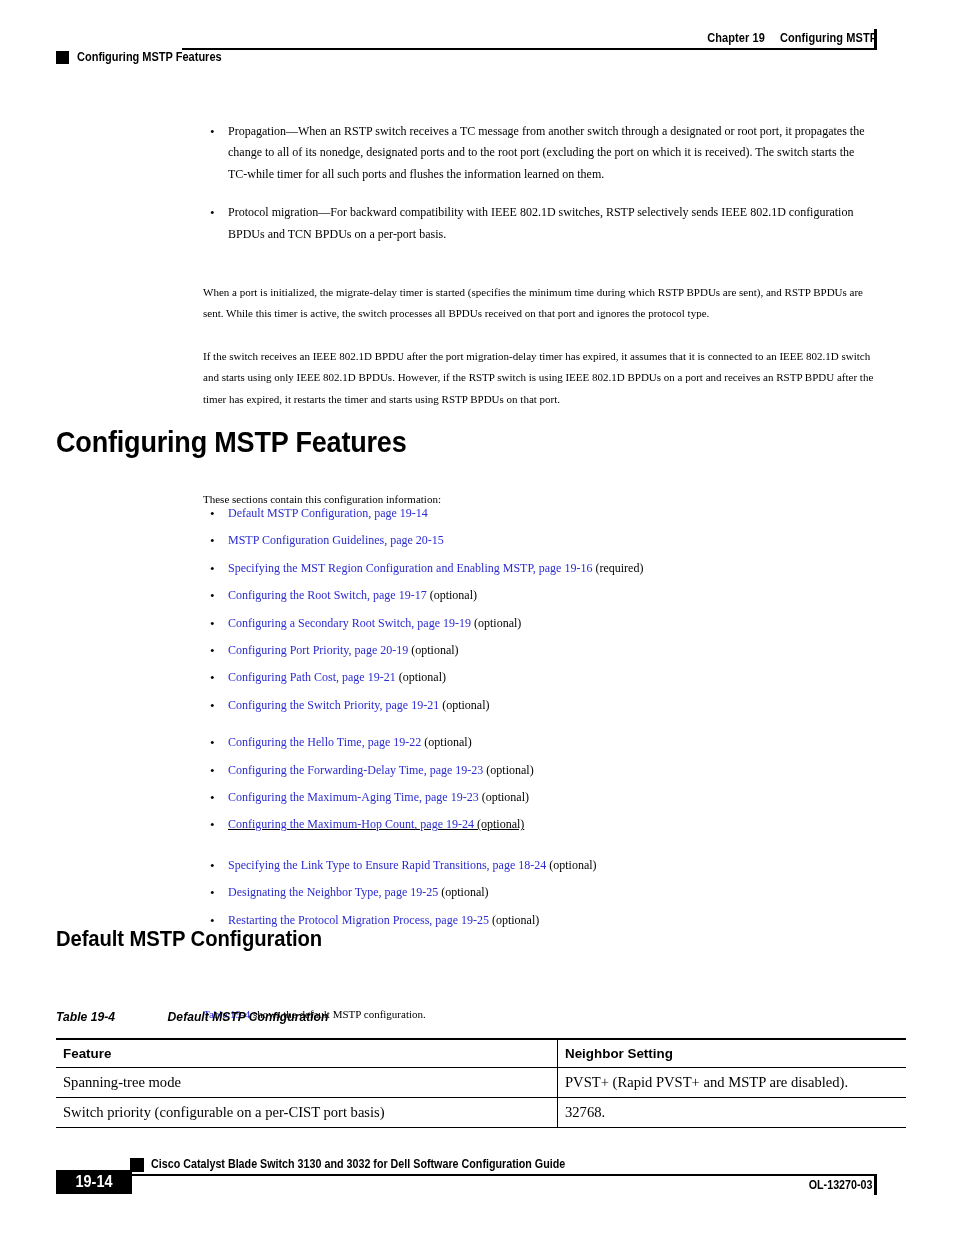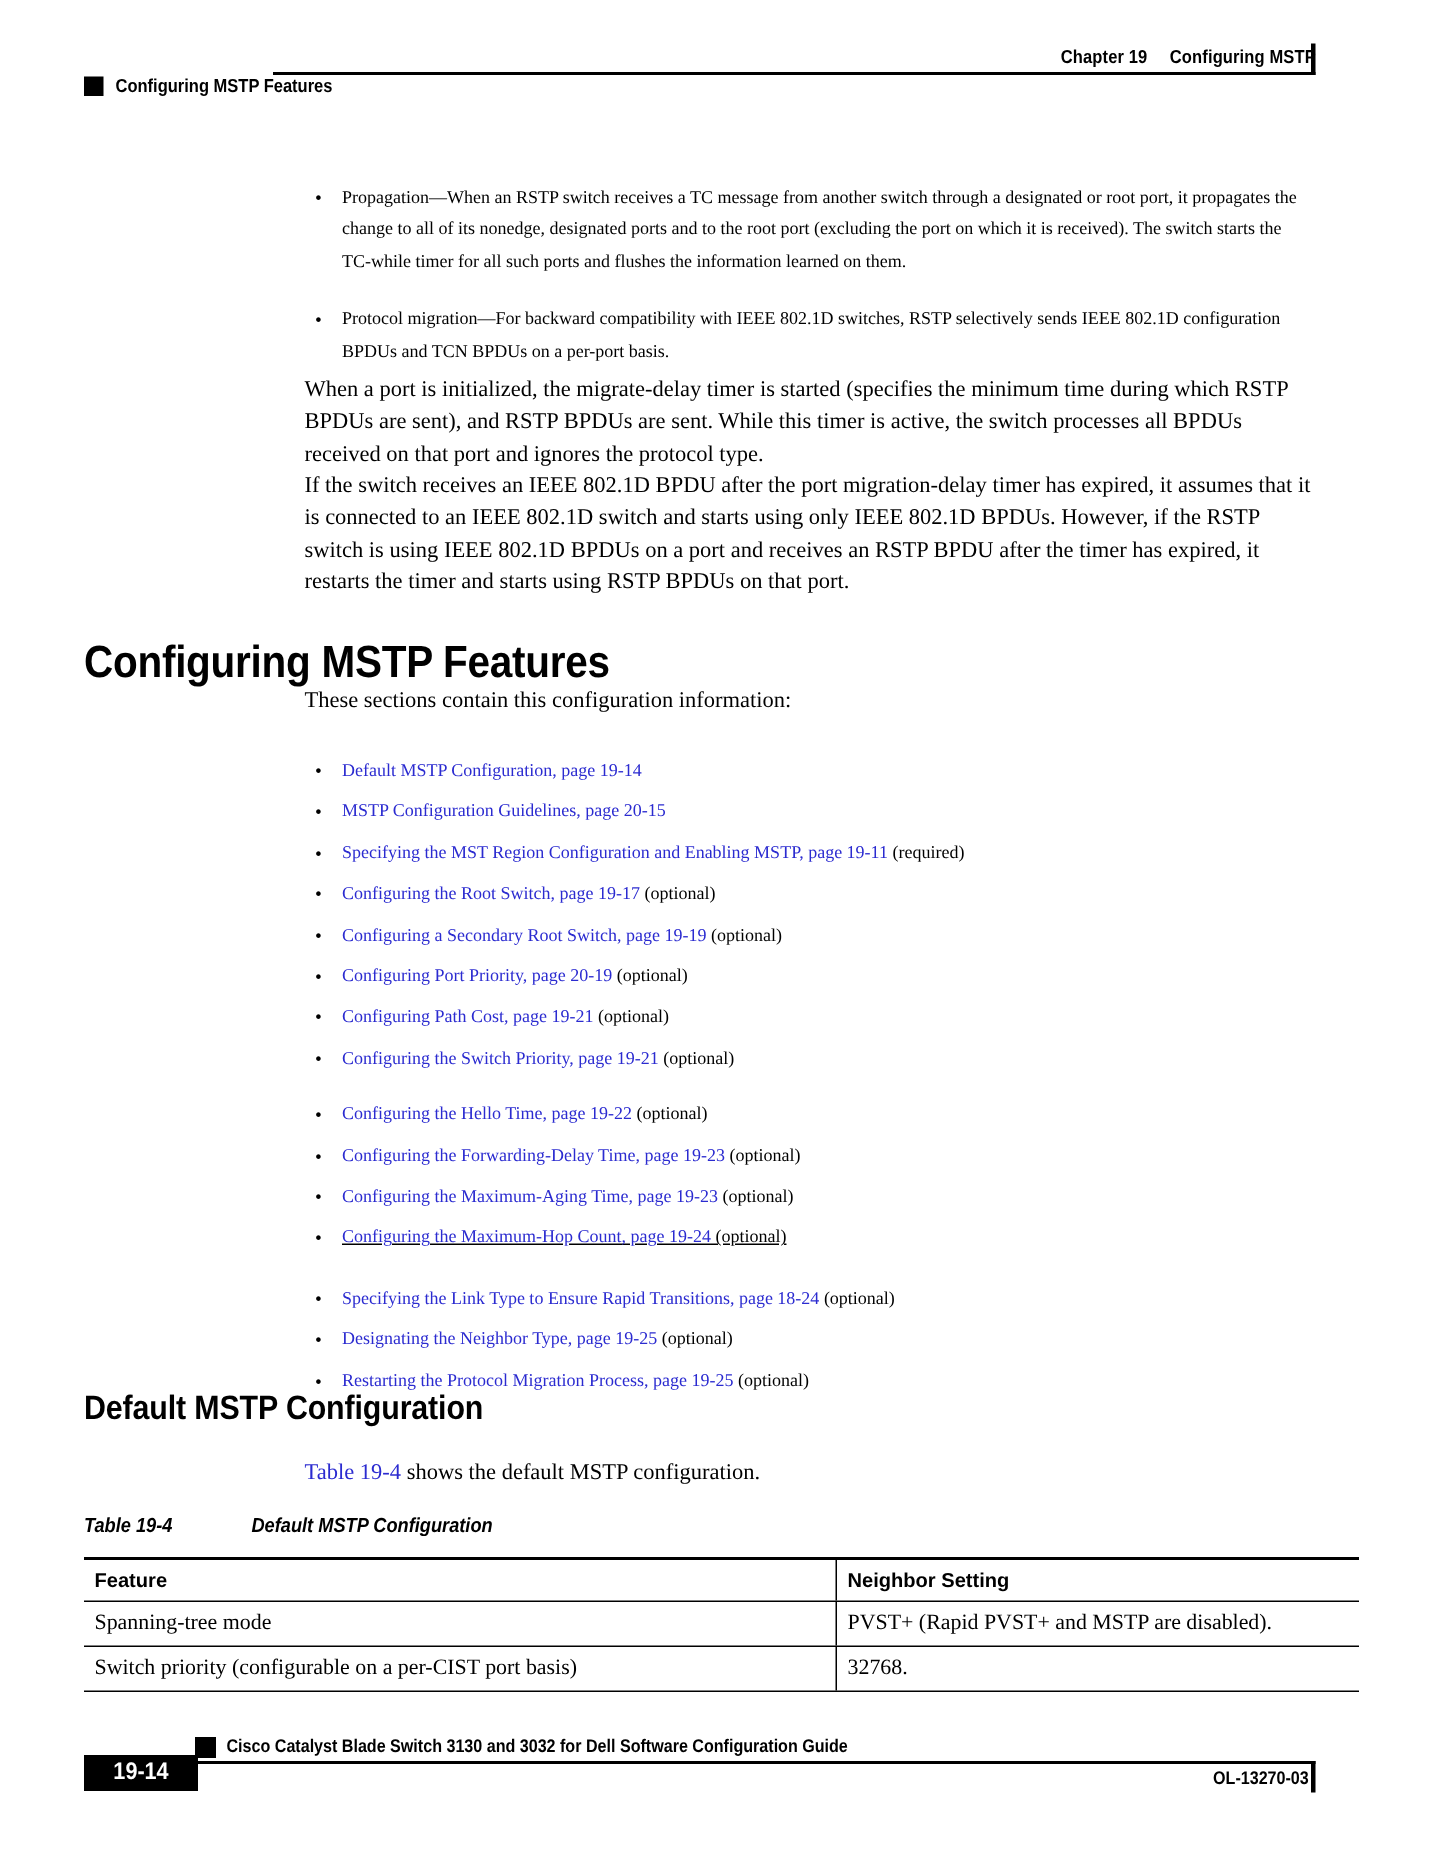--- a/index.html
+++ b/index.html
@@ -85,23 +85,24 @@
     position: absolute;
     left: 0;
     top: 0;
     width: 954px;
   }
 
   .para {
     position: absolute;
     left: 203px;
     width: 672px;
-    font-size: 15px;
+    font-size: 11px;
     line-height: 21.4px;
     text-align: left;
+    margin-top: 32px;
   }
 
   .bullet-block {
     position: absolute;
     left: 203px;
     width: 672px;
   }
   .bullet-row {
     position: relative;
     padding-left: 25px;
@@ -297,21 +298,21 @@
     <div class="para" style="top:457px;">These sections contain this configuration information:</div>
 
     <div class="bullet-block" style="top:503px;">
       <div class="bullet-row" style="margin-bottom:6px;">
         <a class="xref" href="#">Default MSTP Configuration, page 19-14</a><span class="plain"></span>
       </div>
       <div class="bullet-row" style="margin-bottom:6px;">
         <a class="xref" href="#">MSTP Configuration Guidelines, page 20-15</a><span class="plain"></span>
       </div>
       <div class="bullet-row" style="margin-bottom:6px;">
-        <a class="xref" href="#">Specifying the MST Region Configuration and Enabling MSTP, page 19-11</a><span class="plain"> (required)</span>
+        <a class="xref" href="#">Specifying the MST Region Configuration and Enabling MSTP, page 19-16</a><span class="plain"> (required)</span>
       </div>
       <div class="bullet-row" style="margin-bottom:6px;">
         <a class="xref" href="#">Configuring the Root Switch, page 19-17</a><span class="plain"> (optional)</span>
       </div>
       <div class="bullet-row" style="margin-bottom:6px;">
         <a class="xref" href="#">Configuring a Secondary Root Switch, page 19-19</a><span class="plain"> (optional)</span>
       </div>
       <div class="bullet-row" style="margin-bottom:6px;">
         <a class="xref" href="#">Configuring Port Priority, page 20-19</a><span class="plain"> (optional)</span>
       </div>

